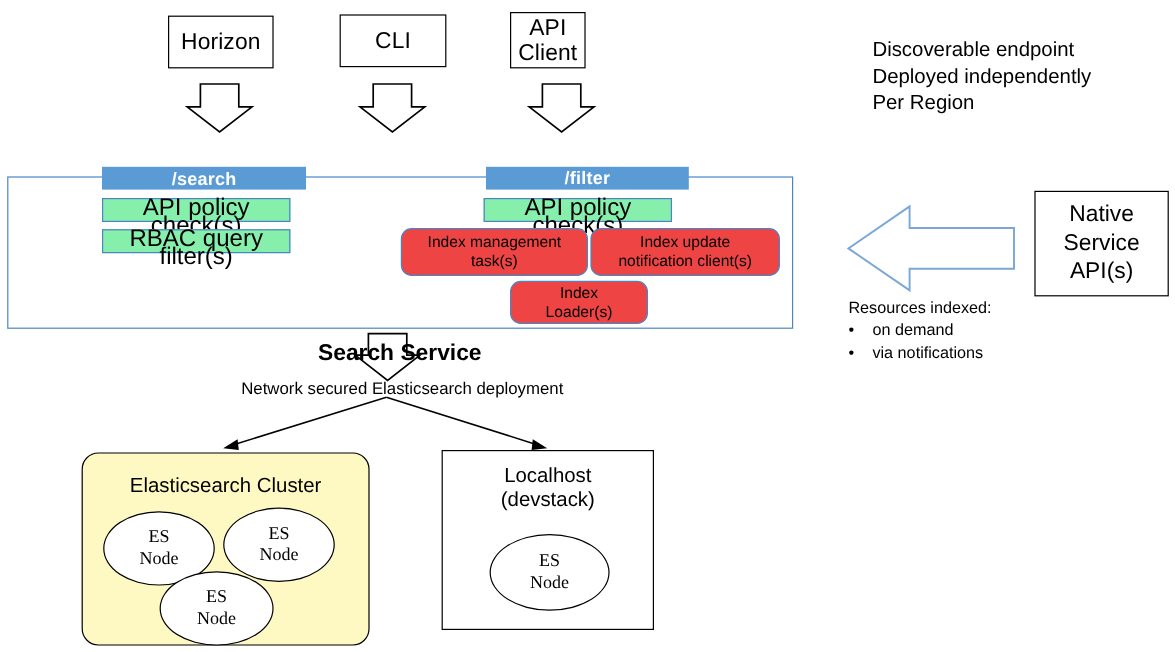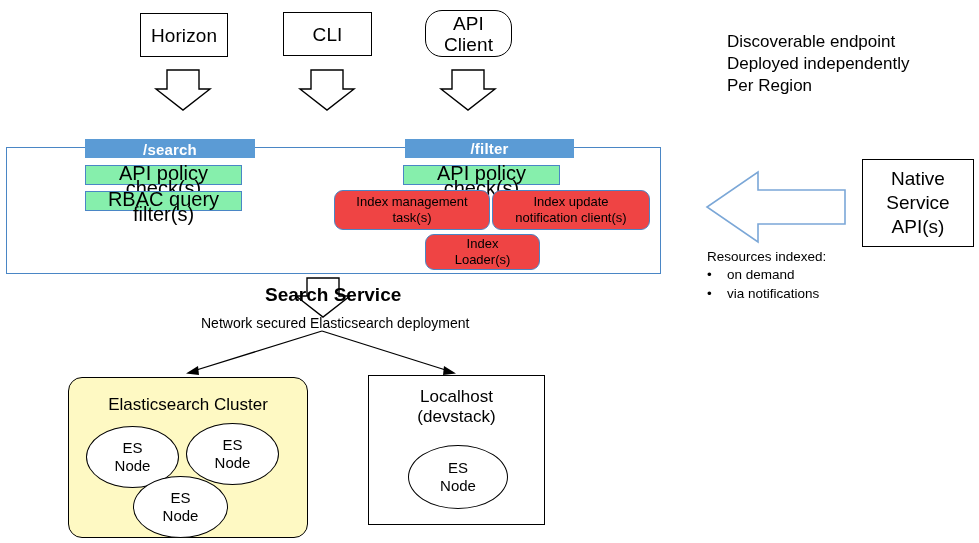--- a/index.html
+++ b/index.html
@@ -122,20 +122,21 @@
     border: 1.4px solid #000;
     border-radius: 50%;
     background: #fff;
     display: flex;
     flex-direction: column;
     align-items: center;
     justify-content: center;
     text-align: center;
     font-size: 15px;
     line-height: 18px;
+    font-family: Liberation Serif, serif;
   }
   svg { position: absolute; left: 0; top: 0; overflow: visible; }
 </style>
 </head>
 <body>
 
 <div class="canvas">
 
   <svg width="979" height="543">
 
@@ -157,21 +158,21 @@
   </svg>
 
   <div class="abs client-box" style="left:140px; top:13px; width:88px; height:44px;">
     <span>Horizon</span>
   </div>
 
   <div class="abs client-box" style="left:283px; top:12px; width:89px; height:44px;">
     <span>CLI</span>
   </div>
 
-  <div class="abs client-box" style="left:425px; top:10px; width:87px; height:47px; white-space:pre-line;border-radius:17px;">
+  <div class="abs client-box" style="left:425px; top:10px; width:63px; height:47px; white-space:pre-line;">
     <span>API
 Client</span>
   </div>
 
   <div class="abs panel" style="left:6px; top:147px; width:655px; height:127px;"></div>
 
   <div class="abs tab" style="left:85px; top:139px; width:170px; height:19px;align-items:flex-end;">
     <span>/search</span>
   </div>
 

